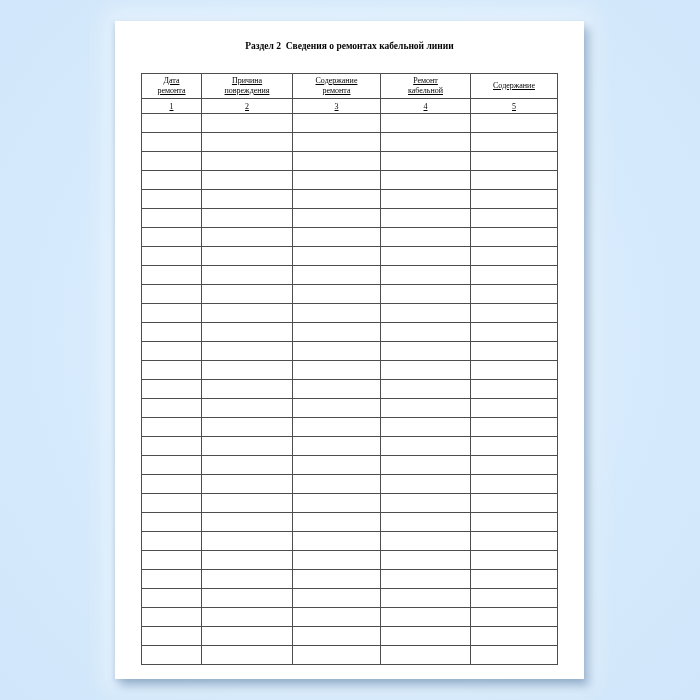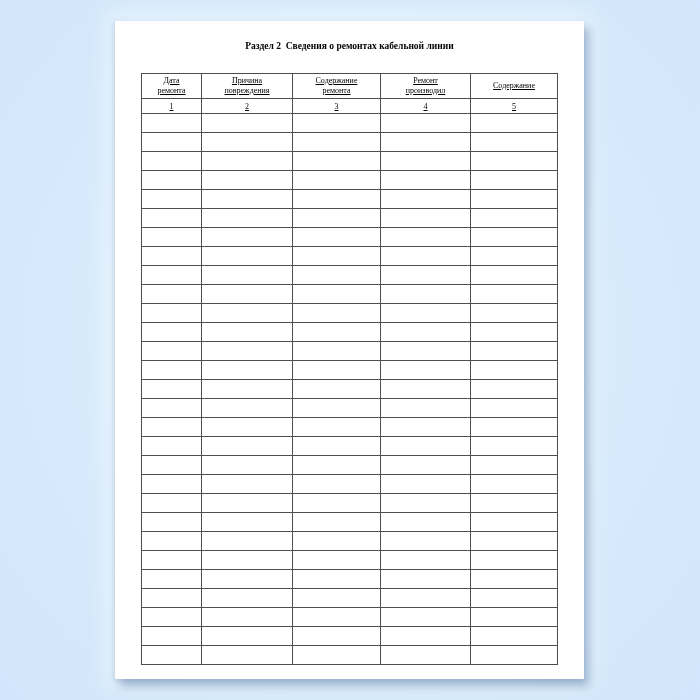--- a/index.html
+++ b/index.html
@@ -81,21 +81,21 @@
         </colgroup>
       <thead>
         <tr class="header-row">
             <th>Дата
 ремонта</th>
             <th>Причина
 повреждения</th>
             <th>Содержание
 ремонта</th>
             <th>Ремонт
-производил</th>
+кабельной</th>
             <th>Содержание</th>
           </tr>
         <tr class="num-row">
             <td>1</td>
             <td>2</td>
             <td>3</td>
             <td>4</td>
             <td>5</td>
           </tr>
       </thead>

